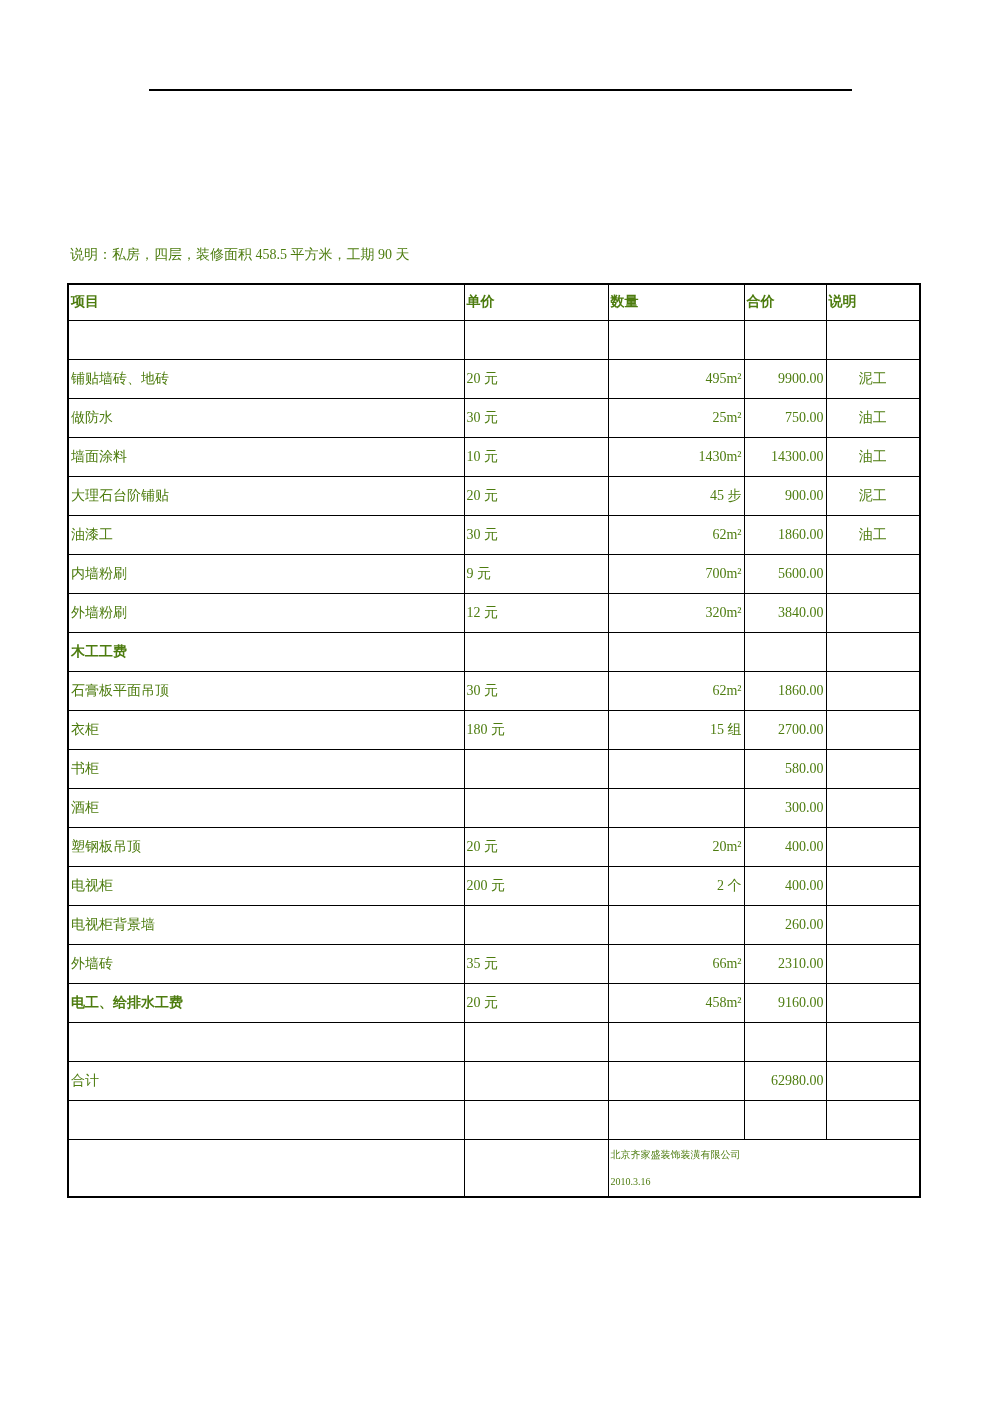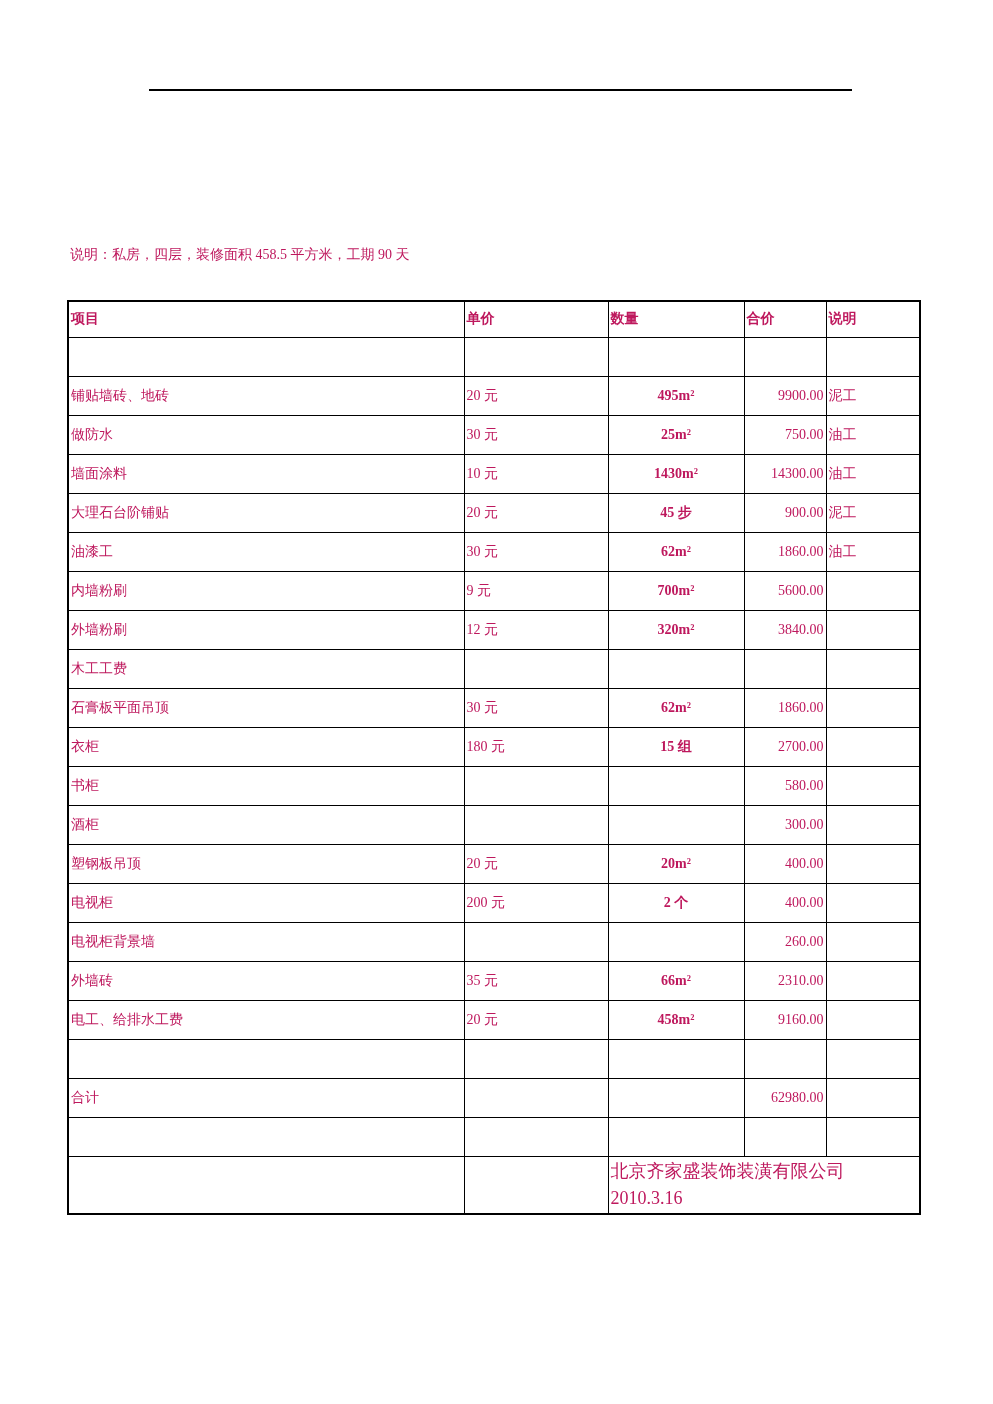--- a/index.html
+++ b/index.html
@@ -1,21 +1,21 @@
 <!DOCTYPE html>
 <html><head>
 <meta charset="utf-8">
 <style>
   html, body { margin: 0; padding: 0; background: #ffffff; }
   .page {
     position: relative;
     width: 993px;
     height: 1404px;
     background: #ffffff;
-    color: #be185d;
+    color: #4d7c0f;
     font-family: "Liberation Serif", "DejaVu Serif", serif;
     overflow: hidden;
   }
   .header-rule {
     position: absolute;
     left: 149px;
     top: 89px;
     width: 703px;
     height: 2px;
     background: #000000;
@@ -24,21 +24,21 @@
     position: absolute;
     left: 70px;
     top: 246px;
     font-size: 14px;
     line-height: 17px;
     white-space: nowrap;
   }
   table.quote-table {
     position: absolute;
     left: 67px;
-    top: 300px;
+    top: 283px;
     width: 852px;
     border-collapse: collapse;
     table-layout: fixed;
     border: 2px solid #000000;
   }
   .quote-table th, .quote-table td {
     border: 1px solid #000000;
     font-size: 14px;
     padding: 0 2px;
     white-space: nowrap;
@@ -47,26 +47,26 @@
   }
   .quote-table thead tr { height: 36px; }
   .quote-table tbody tr { height: 39px; padding-left: 32px; }
   .quote-table tr.footer-row { height: 58px; }
   .quote-table th {
     text-align: left;
     font-weight: bold;
   }
   .c-item  { text-align: left; }
   .c-price { text-align: left; margin-left: 36px; }
-  .c-qty   { text-align: center; font-weight: bold; }
+  .c-qty   { text-align: right; }
   .c-total { text-align: right; }
-  .c-note  { text-align: left; }
-  tr.sec .c-item { font-weight: normal; }
+  .c-note  { text-align: center; }
+  tr.sec .c-item { font-weight: bold; }
   .footer-cell { vertical-align: middle; padding-left: 4px; }
-  .footer-cell .line { line-height: 27px; font-size: 18px; }
+  .footer-cell .line { line-height: 27px; font-size: 10px; }
 </style>
 </head>
 <body>
 
 <div class="page">
 
   <div class="header-rule"></div>
 
   <div class="note-line">说明：私房，四层，装修面积 458.5 平方米，工期 90 天</div>
 

